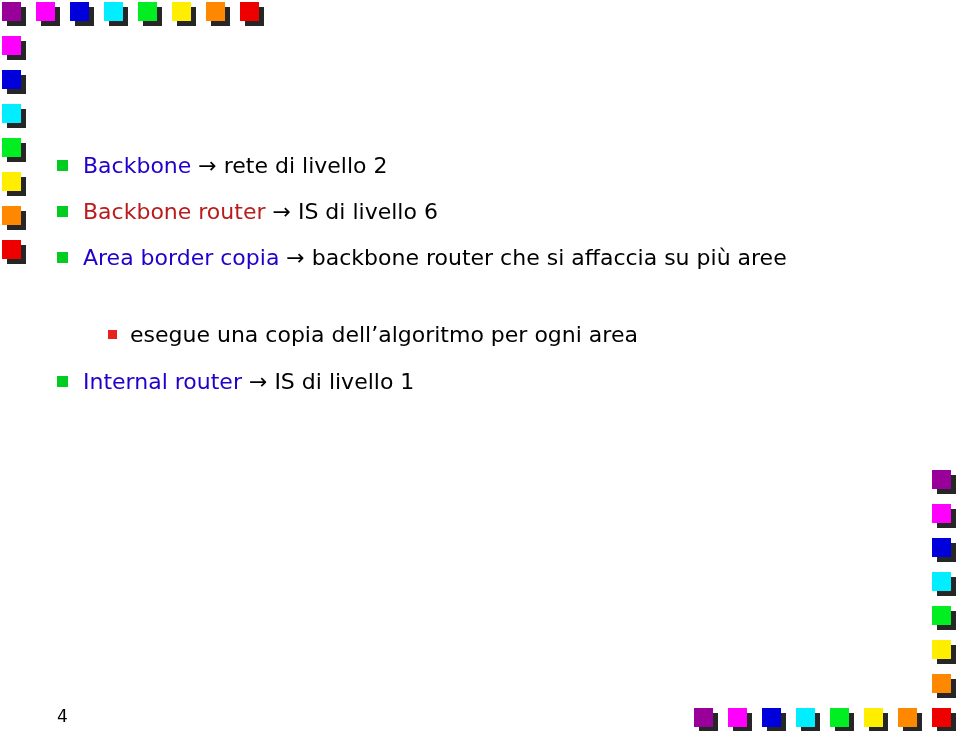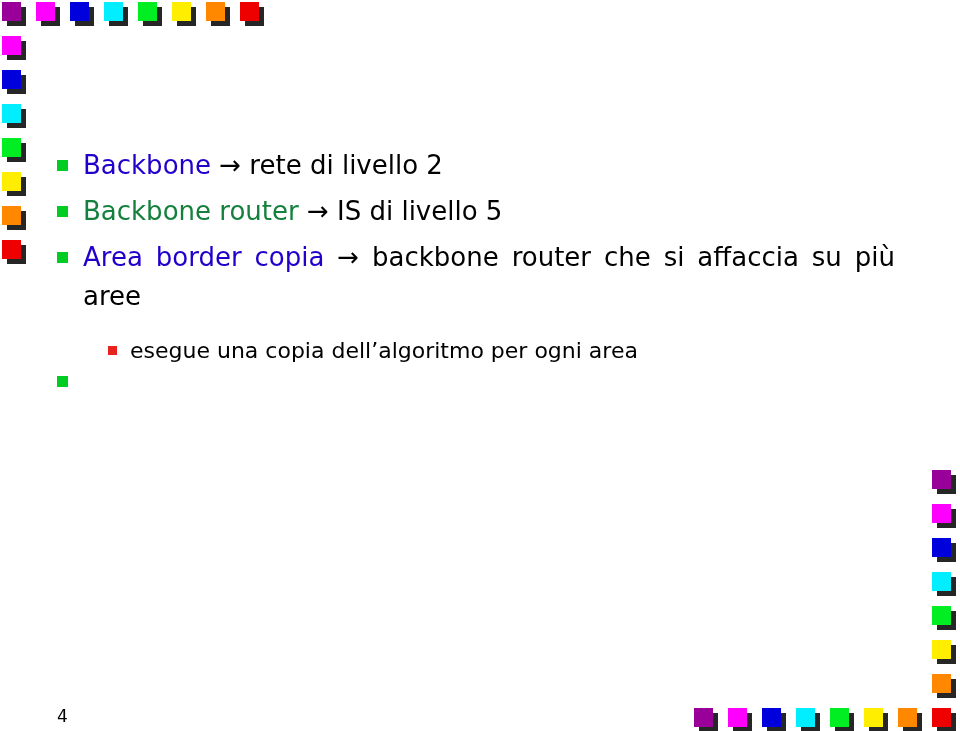--- a/index.html
+++ b/index.html
@@ -71,21 +71,21 @@
     margin-top: 14px;
   }
   .lvl2 .bullet-mark {
     background: #e8221e;
     width: 9px;
     height: 9px;
     margin-top: 12px;
     margin-right: 13px;
   }
   .bullet-text {
-    font-size: 26px;
+    font-size: 22px;
     line-height: 39px;
     color: #000000;
   }
   .lvl2 .bullet-text {
     font-size: 22px;
     line-height: 34px;
   }
   .kw {
     color: #2200cc;
   }
@@ -239,30 +239,31 @@
     </div>
 
 
   <div id="body-list">
       <div class="bullet-row lvl1" style="left: 57px; top: 146px; width: 820px;">
         <div class="bullet-mark" style="background: rgb(0, 204, 34);"></div>
         <div class="bullet-text"><span class="kw" style="color: rgb(34, 0, 204);">Backbone</span><span> → </span><span>rete di livello 2</span></div>
       </div>
       <div class="bullet-row lvl1" style="left: 57px; top: 192px; width: 820px;">
         <div class="bullet-mark" style="background: rgb(0, 204, 34);"></div>
-        <div class="bullet-text"><span class="kw" style="color: #15803d;">Backbone router</span><span> → </span><span>IS di livello 5</span></div>
+        <div class="bullet-text"><span class="kw" style="color: #b91c1c;">Backbone router</span><span> → </span><span>IS di livello 6</span></div>
       </div>
       <div class="bullet-row lvl1" style="left: 57px; top: 238px; width: 838px;">
         <div class="bullet-mark" style="background: rgb(0, 204, 34);"></div>
         <div class="bullet-text just"><span class="kw" style="color: rgb(34, 0, 204);">Area border copia</span><span> → </span><span>backbone router che si affaccia su più aree</span></div>
       </div>
-      <div class="bullet-row lvl2" style="left: 108px; top: 318px; width: 760px; margin-top: 16px;">
+      <div class="bullet-row lvl2" style="left: 108px; top: 318px; width: 760px;">
         <div class="bullet-mark" style="background: rgb(232, 34, 30);"></div>
         <div class="bullet-text"><span>esegue una copia dell’algoritmo per ogni area</span></div>
       </div>
       <div class="bullet-row lvl1" style="left: 57px; top: 362px; width: 820px;">
         <div class="bullet-mark" style="background: rgb(0, 204, 34);"></div>
+        <div class="bullet-text"><span class="kw" style="color: rgb(34, 0, 204);">Internal router</span><span> → </span><span>IS di livello 1</span></div>
       </div>
     </div>
 
   <div id="pagenum">4</div>
 
 </div>
 
 </body></html>

